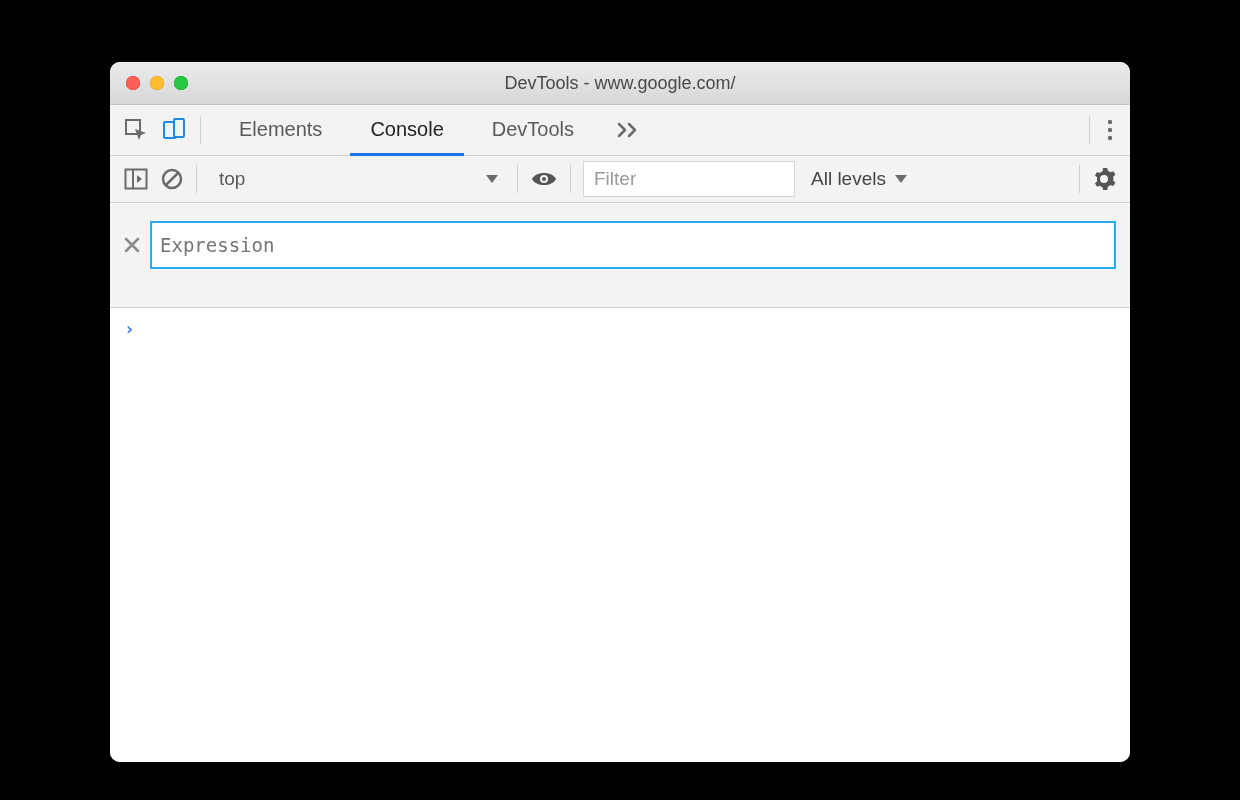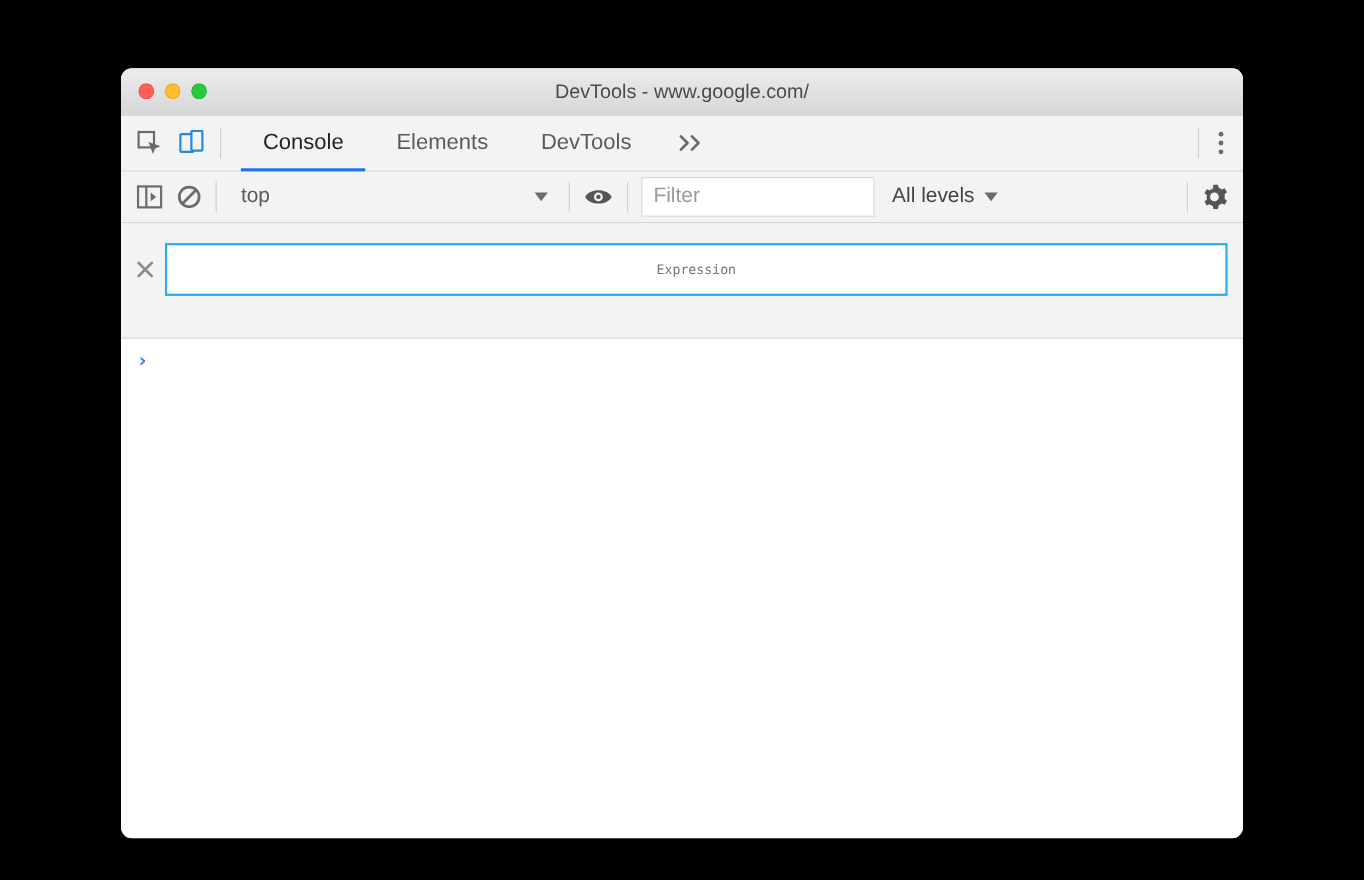--- a/index.html
+++ b/index.html
@@ -178,25 +178,24 @@
     align-items: center;
     gap: 10px;
     flex-shrink: 0;
   }
   .expr-input {
     flex: 1;
     height: 40px;
     border: 2px solid #26aaf0;
     background: #fff;
     font-family: Menlo, Consolas, monospace;
-    font-size: 12px;
+    font-size: 19px;
     color: #ec4899;
     padding: 2px 8px;
     outline: none;
-    text-align: center;
   }
 
   
   .console-body {
     flex: 1;
     background: #fff;
     padding: 10px 14px;
   }
   .prompt {
     font-family: Menlo, Consolas, monospace;
@@ -236,22 +235,22 @@
       <span class="ic">
         <svg width="24" height="24" viewBox="0 0 24 24">
           <rect x="2" y="4" width="12" height="16" rx="1" fill="none" stroke="#1f8ae0" stroke-width="2"></rect>
           <rect x="12" y="1" width="10" height="18" rx="1" fill="#f3f3f3" stroke="#1f8ae0" stroke-width="2"></rect>
         </svg>
       </span>
     </div>
     <div class="vsep"></div>
 
     <div class="tabs">
+      <div class="tab">Elements</div>
       <div class="tab active">Console</div>
-      <div class="tab">Elements</div>
       <div class="tab">DevTools</div>
       <div class="more-tabs">
         <span class="ic">
           <svg width="24" height="20" viewBox="0 0 24 20">
             <path d="M3 4 L9 10 L3 16" fill="none" stroke="#6b6b6b" stroke-width="2.5" stroke-linecap="round" stroke-linejoin="round"></path>
             <path d="M13 4 L19 10 L13 16" fill="none" stroke="#6b6b6b" stroke-width="2.5" stroke-linecap="round" stroke-linejoin="round"></path>
           </svg>
         </span>
       </div>
     </div>

